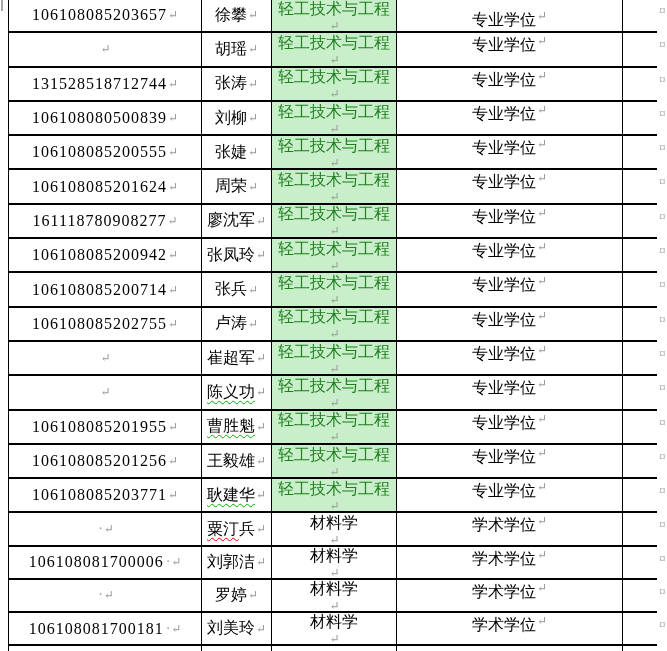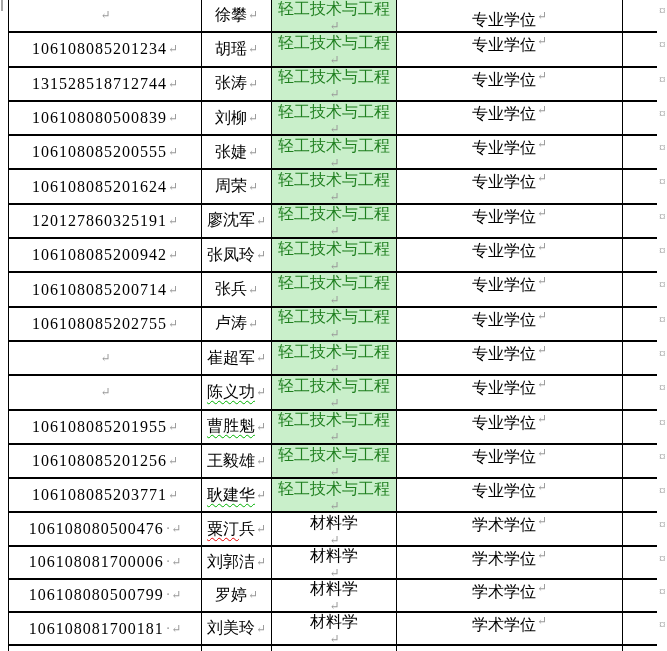--- a/index.html
+++ b/index.html
@@ -34,40 +34,40 @@
 </style>
 </head>
 <body>
 
 <div class="frag-tl"></div>
 <div class="frag-tr"></div>
 
 <div class="tbl">
     <div class="row first">
     <div class="cell c-id">
+      <span>106108085203657</span>
         <span class="mark">↵</span>
     </div>
     <div class="cell c-name">
       <span></span>
         <span>徐攀</span>
         <span class="mark">↵</span>
     </div>
     <div class="cell c-major highlight">
       <span>轻工技术与工程</span>
         <span class="mark">↵</span>
     </div>
     <div class="cell c-degree">
       <span>专业学位</span>
         <span class="mark">↵</span>
     </div>
     <span class="row-end">¤</span>
   </div>
     <div class="row">
     <div class="cell c-id">
-      <span>106108085201234</span>
         <span class="mark">↵</span>
     </div>
     <div class="cell c-name">
       <span></span>
         <span>胡瑶</span>
         <span class="mark">↵</span>
     </div>
     <div class="cell c-major highlight">
       <span>轻工技术与工程</span>
         <span class="mark">↵</span>
@@ -153,21 +153,21 @@
         <span class="mark">↵</span>
     </div>
     <div class="cell c-degree">
       <span>专业学位</span>
         <span class="mark">↵</span>
     </div>
     <span class="row-end">¤</span>
   </div>
     <div class="row">
     <div class="cell c-id">
-      <span>120127860325191</span>
+      <span>161118780908277</span>
         <span class="mark">↵</span>
     </div>
     <div class="cell c-name">
       <span></span>
         <span>廖沈军</span>
         <span class="mark">↵</span>
     </div>
     <div class="cell c-major highlight">
       <span>轻工技术与工程</span>
         <span class="mark">↵</span>
@@ -331,21 +331,20 @@
         <span class="mark">↵</span>
     </div>
     <div class="cell c-degree">
       <span>专业学位</span>
         <span class="mark">↵</span>
     </div>
     <span class="row-end">¤</span>
   </div>
     <div class="row short">
     <div class="cell c-id">
-      <span>106108080500476</span>
         <span class="space-dot">·</span>
         <span class="mark">↵</span>
     </div>
     <div class="cell c-name">
       <span class="wavy-red">粟汀</span>
         <span>兵</span>
         <span class="mark">↵</span>
     </div>
     <div class="cell c-major">
       <span>材料学</span>
@@ -373,21 +372,20 @@
         <span class="mark">↵</span>
     </div>
     <div class="cell c-degree">
       <span>学术学位</span>
         <span class="mark">↵</span>
     </div>
     <span class="row-end">¤</span>
   </div>
     <div class="row short">
     <div class="cell c-id">
-      <span>106108080500799</span>
         <span class="space-dot">·</span>
         <span class="mark">↵</span>
     </div>
     <div class="cell c-name">
       <span></span>
         <span>罗婷</span>
         <span class="mark">↵</span>
     </div>
     <div class="cell c-major">
       <span>材料学</span>

